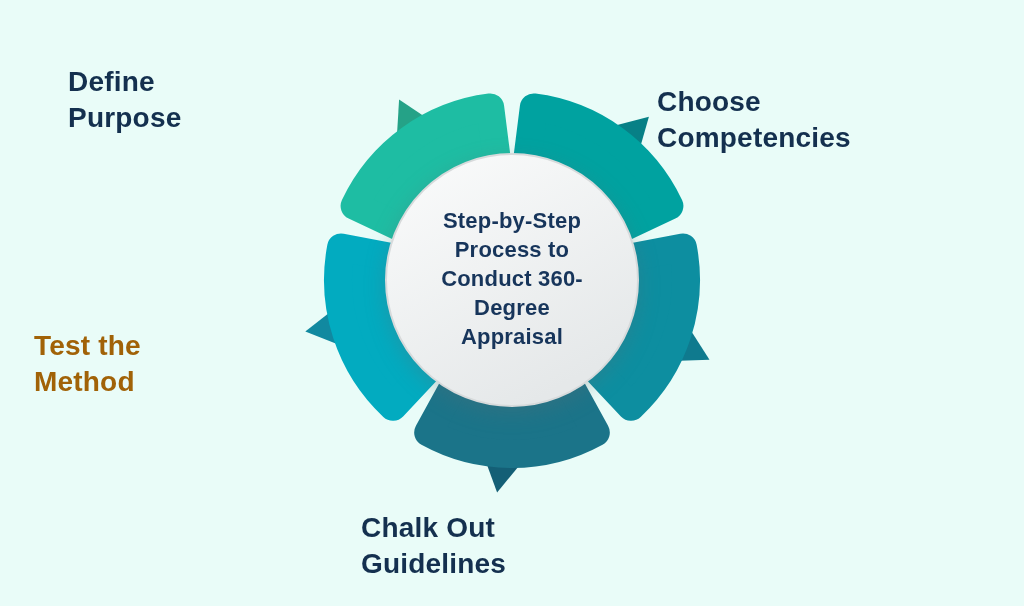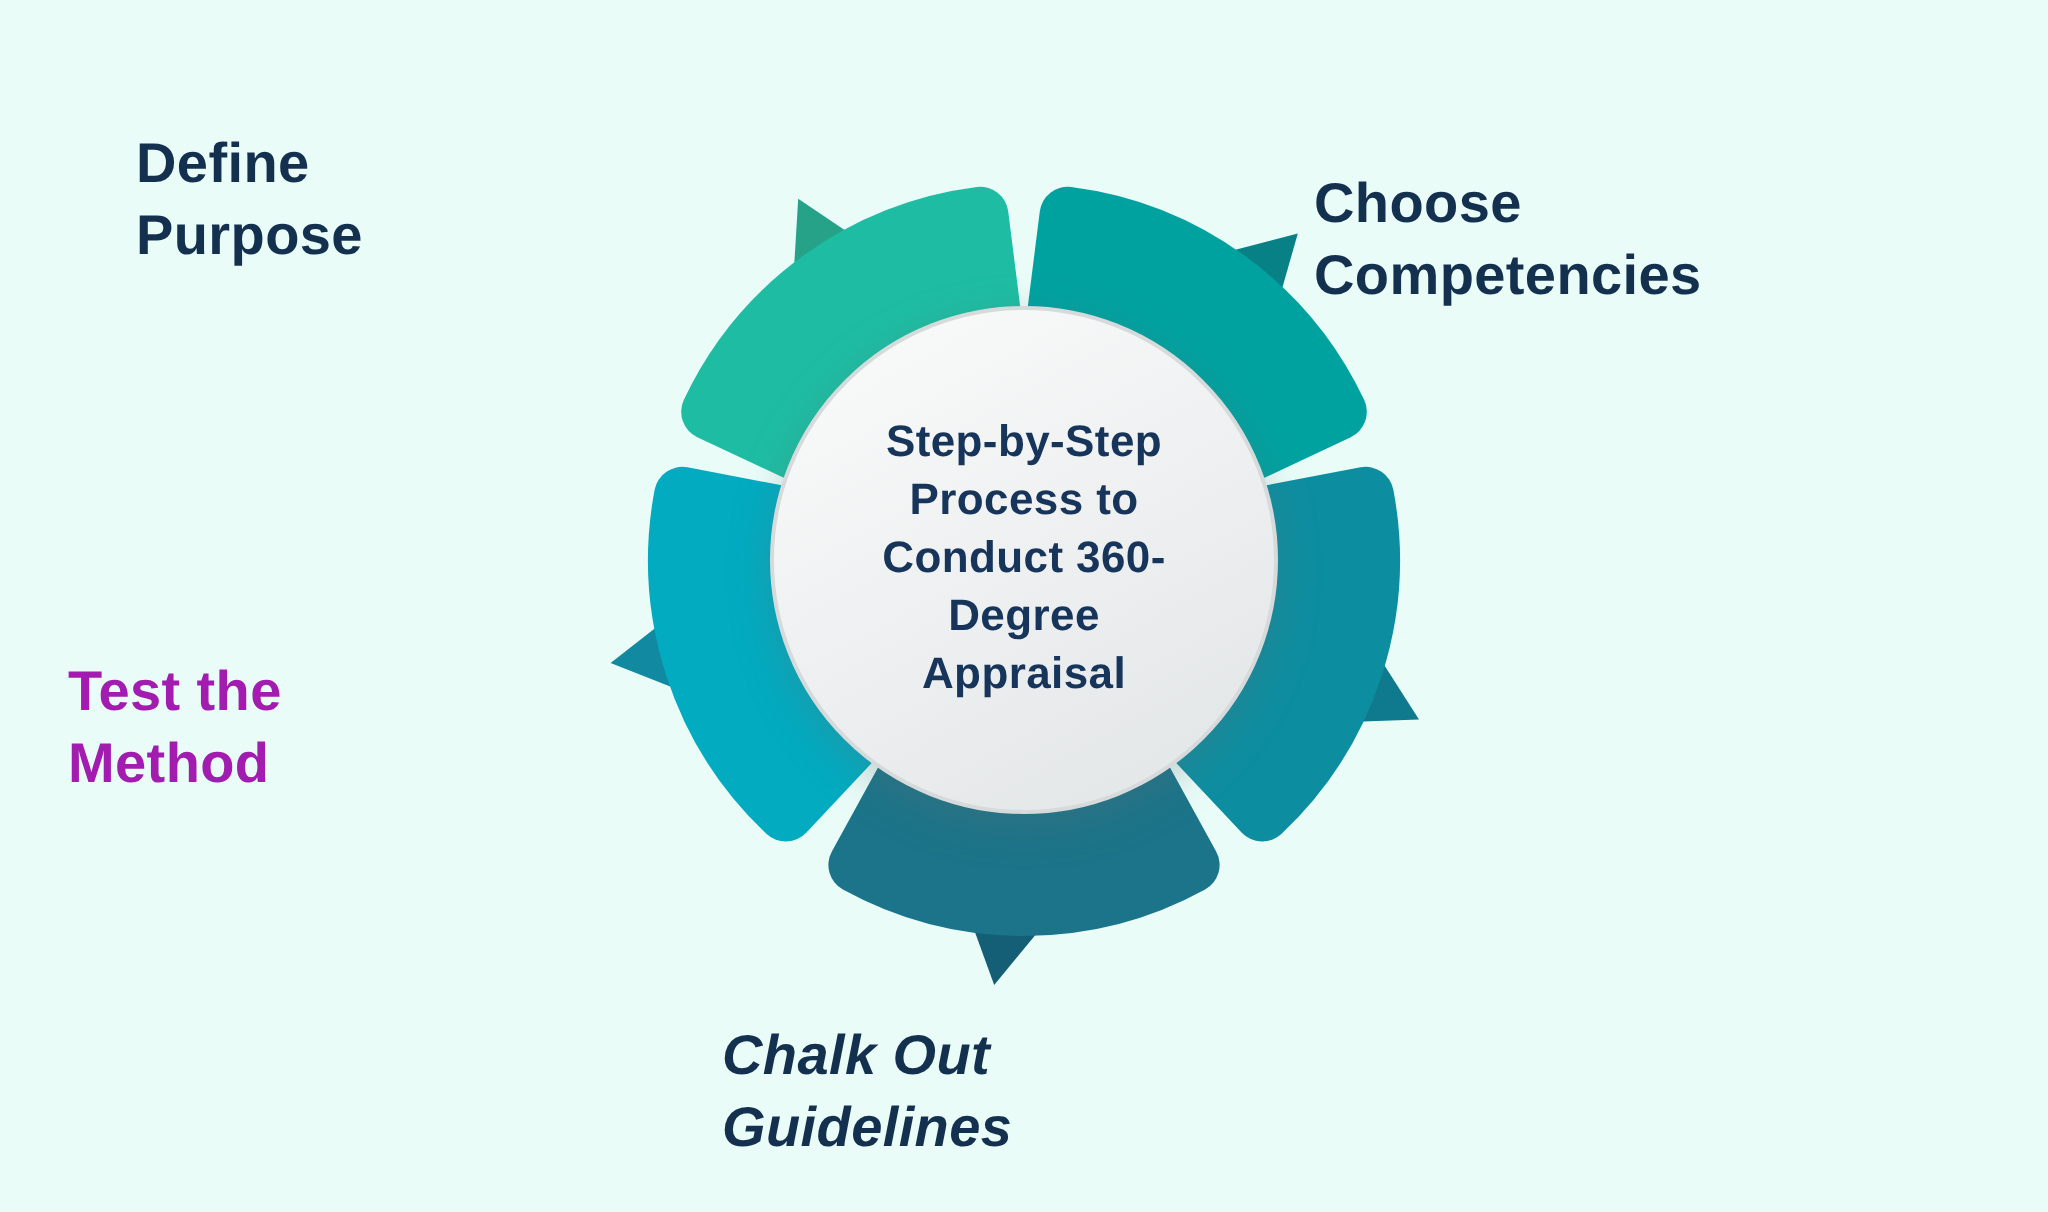--- a/index.html
+++ b/index.html
@@ -28,21 +28,21 @@
     position: absolute;
     width: 320px;
     text-align: left;
     font-size: 28px; font-weight: 700; line-height: 36px;
     white-space: pre-line;
     letter-spacing: 0.2px;
   }
   .pos-0 { left: 68px;  top: 64px; }
   .pos-1 { left: 657px; top: 64px; }
   .pos-2 { left: 695px; top: 328px; }
-  .pos-3 { left: 361px; top: 510px; font-style: italic; }
+  .pos-3 { left: 361px; top: 510px; }
   .pos-4 { left: 34px;  top: 328px; }
   .logo {
     position: absolute;
     right: 28px; top: 18px;
     display: flex; align-items: center; gap: 5px;
     user-select: none;
   }
   .logo-text { font-size: 24px; letter-spacing: 0.5px; }
   .logo-bold  { font-weight: 700; }
   .logo-light { font-weight: 400; margin-left: 1px; }
@@ -78,17 +78,17 @@
 Conduct 360-
 Degree
 Appraisal</div>
 
   <div class="step-label pos-0" style="color: rgb(20, 48, 79);">Define
 Purpose</div>
   <div class="step-label pos-1" style="color: rgb(20, 48, 79); margin-top: 20px;">Choose
 Competencies</div>
   <div class="step-label pos-3" style="color: rgb(20, 48, 79);">Chalk Out
 Guidelines</div>
-  <div class="step-label pos-4" style="color: #a21caf;">Test the
+  <div class="step-label pos-4" style="color: #a16207;">Test the
 Method</div>
 
 
 </div>
 
 </body></html>

